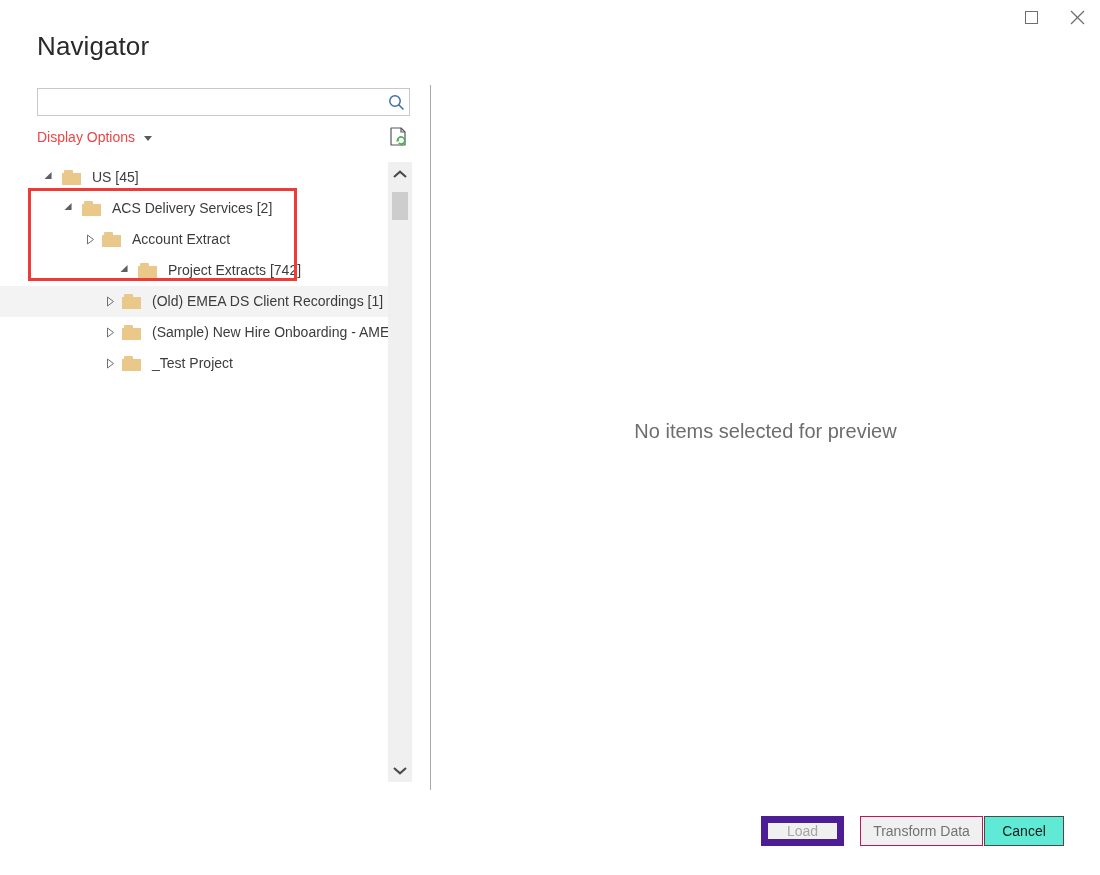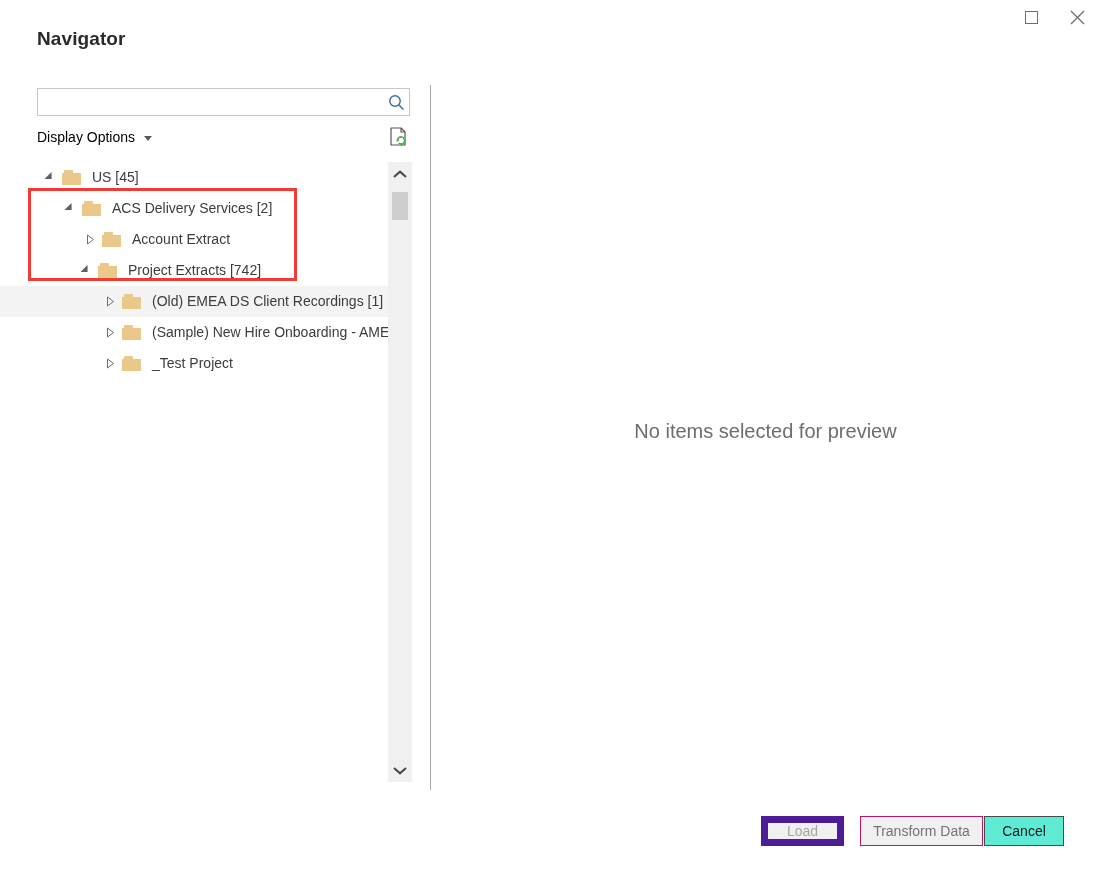--- a/index.html
+++ b/index.html
@@ -36,23 +36,23 @@
     width: 13px;
     height: 13px;
     border: 1.4px solid #6e6e6e;
     box-sizing: border-box;
   }
 
   
   .title {
     position: absolute;
     left: 37px;
-    top: 22px;
-    font-size: 19px;
-    font-weight: bold;
+    top: 29px;
+    font-size: 26px;
+    font-weight: normal;
     color: #2a2a2a;
     letter-spacing: .1px;
     line-height: 34px;
   }
 
   
   .left-pane {
     position: absolute;
     left: 0;
     top: 80px;
@@ -103,21 +103,21 @@
     left: 0;
     top: 0;
     display: flex;
     align-items: center;
     gap: 9px;
     cursor: default;
     height: 22px;
   }
   .display-options-label {
     font-size: 14px;
-    color: #000000;
+    color: #ef4444;
   }
   .caret-down {
     width: 0; height: 0;
     border-left: 4.5px solid transparent;
     border-right: 4.5px solid transparent;
     border-top: 5px solid #5a5a5a;
     margin-top: 3px;
   }
   .refresh-icon {
     position: absolute;
@@ -388,21 +388,21 @@
               <polygon points="1.5,1 7.5,5.5 1.5,10" fill="none" stroke="#707070" stroke-width="1"></polygon>
             </svg>
           </span>
           <span class="folder-icon">
             <span class="tab"></span>
             <span class="flap"></span>
             <span class="body"></span>
           </span>
           <span class="tree-label">Account Extract</span>
         </div>
-        <div class="tree-row" style="padding-left: 76px;">
+        <div class="tree-row" style="padding-left: 116px;">
           <span class="arrow-box">
             <span class="arrow-expanded"></span>
           </span>
           <span class="folder-icon">
             <span class="tab"></span>
             <span class="flap"></span>
             <span class="body"></span>
           </span>
           <span class="tree-label">Project Extracts [742]</span>
         </div>

